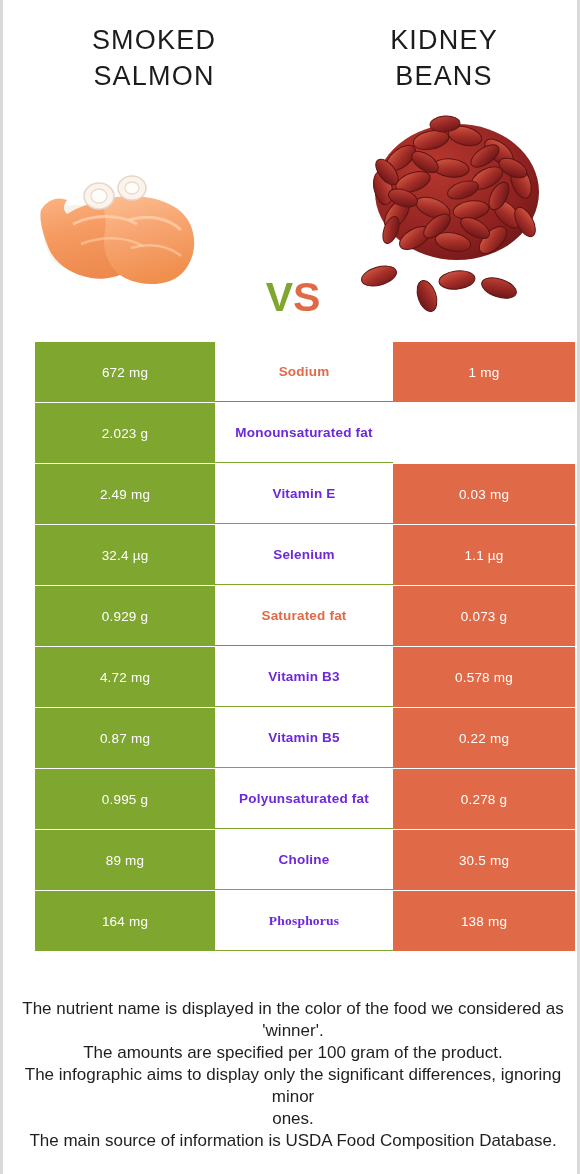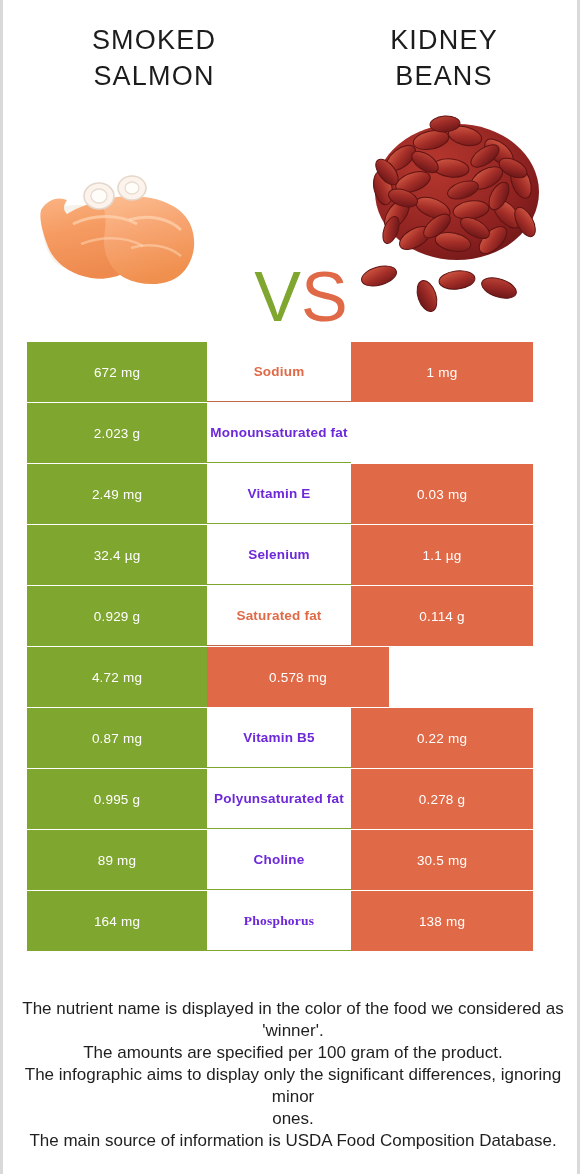--- a/index.html
+++ b/index.html
@@ -65,37 +65,37 @@
   }
   .hero-right {
     position: absolute;
     left: 350px;
     top: 10px;
     width: 210px;
     height: 215px;
   }
   .vs {
     position: absolute;
-    left: 236px;
+    left: 228px;
     top: 162px;
     width: 124px;
     text-align: center;
-    font-size: 70px;
+    font-size: 41px;
     line-height: 70px;
-    font-weight: 400;
+    font-weight: 700;
     font-family: "Liberation Sans", sans-serif;
   }
   .vs .v { color: #7FA62F; }
   .vs .s { color: #E06A47; }
 
   
   .table {
     position: absolute;
     top: 342px;
-    left: 24px;
+    left: 32px;
     width: 540px;
   }
   .row {
     display: flex;
     height: 60px;
     margin-bottom: 1px;
   }
   .cell {
     display: flex;
     align-items: center;
@@ -104,21 +104,21 @@
     font-size: 13.5px;
     font-weight: 400;
     letter-spacing: 0.2px;
   }
   .cell-left {
     width: 180px;
     background: #7FA62F;
     color: #ffffff;
   }
   .cell-mid {
-    width: 144px;
+    width: 178px;
     background: #ffffff;
     font-size: 13.5px;
     font-weight: 700;
     border-bottom: 1px solid transparent;
   }
   .cell-right {
     width: 182px;
     background: #E06A47;
     color: #ffffff;
   }
@@ -283,24 +283,25 @@
         <div class="cell cell-right">0.03 mg</div>
       </div>
       <div class="row win-green">
         <div class="cell cell-left">32.4 µg</div>
         <div class="cell cell-mid">Selenium</div>
         <div class="cell cell-right">1.1 µg</div>
       </div>
       <div class="row win-orange">
         <div class="cell cell-left">0.929 g</div>
         <div class="cell cell-mid">Saturated fat</div>
-        <div class="cell cell-right">0.114 g</div>
+        <div class="cell cell-right">0.073 g</div>
       </div>
       <div class="row win-green">
         <div class="cell cell-left">4.72 mg</div>
+        <div class="cell cell-mid">Vitamin B3</div>
         <div class="cell cell-right">0.578 mg</div>
       </div>
       <div class="row win-green">
         <div class="cell cell-left">0.87 mg</div>
         <div class="cell cell-mid">Vitamin B5</div>
         <div class="cell cell-right">0.22 mg</div>
       </div>
       <div class="row win-green">
         <div class="cell cell-left">0.995 g</div>
         <div class="cell cell-mid">Polyunsaturated fat</div>

